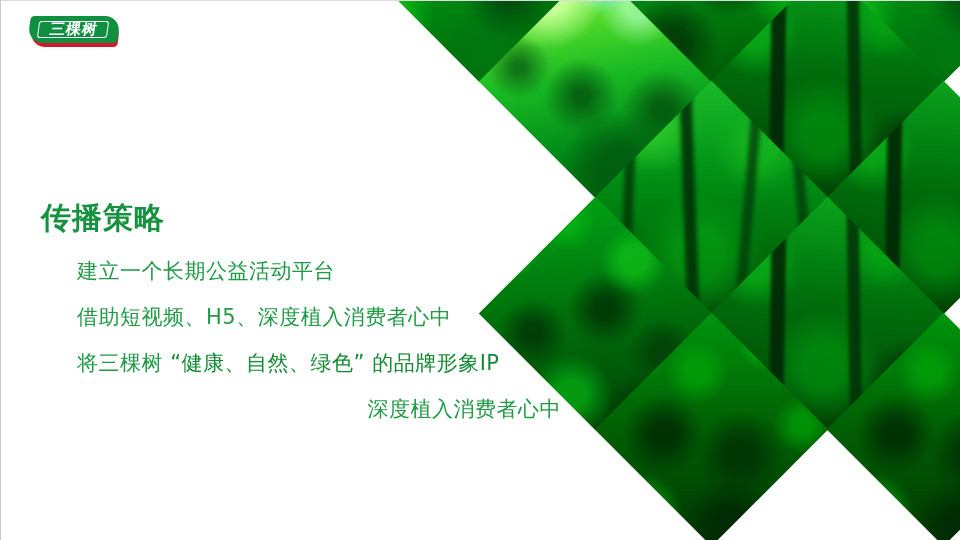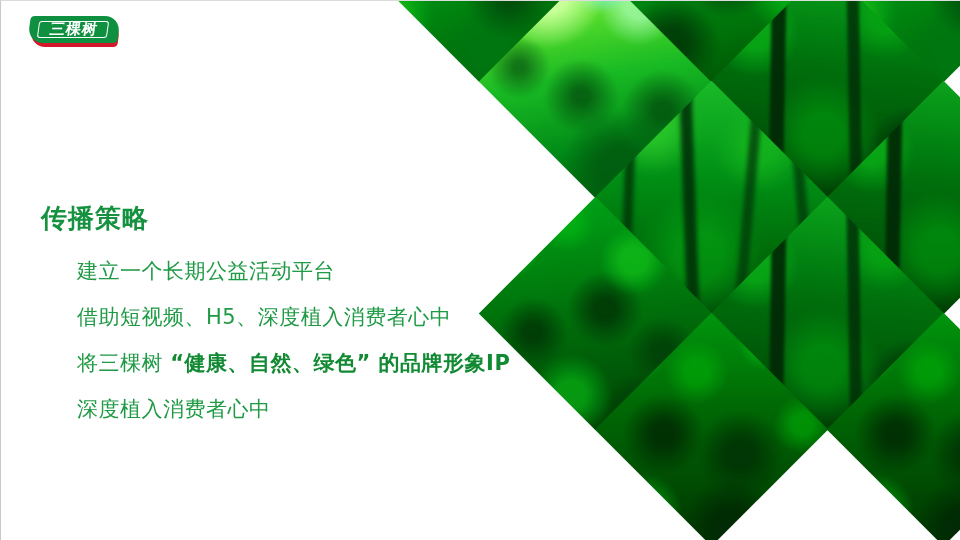--- a/index.html
+++ b/index.html
@@ -193,41 +193,41 @@
   }
 
   
   #textblock {
     position: absolute;
     left: 40px;
     top: 198px;
     width: 520px;
   }
   #heading {
-    font-size: 26px;
+    font-size: 30px;
     line-height: 38px;
     font-weight: bold;
     color: #159140;
     letter-spacing: 1px;
     margin: 0 0 22px 0;
     font-family: "DejaVu Sans", "Liberation Sans", sans-serif;
   }
   .body-line {
     font-size: 21px;
     line-height: 24px;
     color: #1f9a45;
     margin-bottom: 22px;
     letter-spacing: 0.5px;
     white-space: nowrap;
     font-family: "DejaVu Sans", "Liberation Sans", sans-serif;
     margin-left: 36px;
   }
-  .body-line:last-child { margin-bottom: 0; }
+  .body-line:last-child { margin-bottom: 0; text-align: right; }
   .body-line .strong {
-    font-weight: bold;
+    font-weight: normal;
     color: #128a33;
   }
 </style>
 </head>
 <body>
 
 <div id="slide">
 
   <div id="mosaic">
     <div class="diamond" style="left:396px; top:-118px; width:165px; height:165px;">

